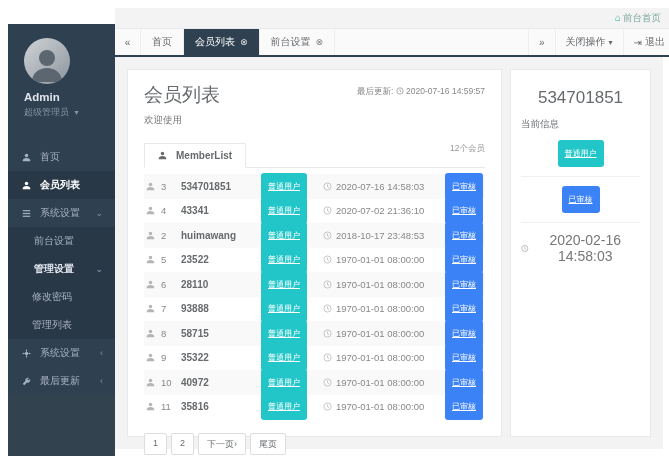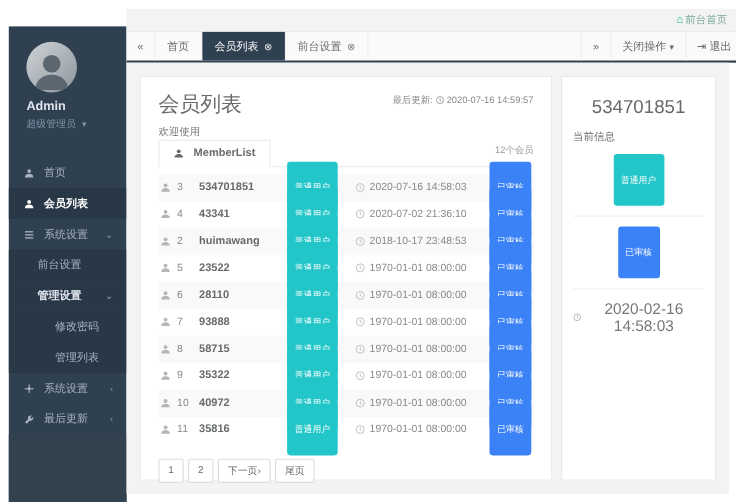--- a/index.html
+++ b/index.html
@@ -13,21 +13,21 @@
   .profile { padding:14px 0 10px 16px; }
   .avatar { width:46px; height:46px; border-radius:50%; background:linear-gradient(135deg,#cfd3d6,#8d969e);
     position:relative; overflow:hidden; }
   .avatar svg { position:absolute; left:8px; top:8px; width:30px; height:36px; fill:#5b6670; }
   .uname { margin-top:7px; font-size:11.5px; font-weight:bold; color:#dfe4ed; }
   .urole { margin-top:3px; font-size:9px; color:#8095a8; }
   .nav { margin-top:14px; }
   .nav-item { position:relative; padding:7px 12px 7px 14px; font-size:10px; cursor:pointer;
     display:flex; align-items:center; }
   .nav-item.lvl2 { padding-left:26px; background:#293846; }
-  .nav-item.lvl3 { padding-left:42px; background:#293846;align-items:flex-end; }
+  .nav-item.lvl3 { padding-left:24px; background:#293846;align-items:flex-end; }
   .nav-item.active { color:#fff; font-weight:bold; background:#293846; }
   .nav-item.hl { color:#dfe4ed; font-weight:bold; }
   .nicon { width:13px; margin-right:5px; display:inline-flex; }
   .nicon svg { width:9px; height:9px; fill:currentColor; }
   .chev { margin-left:auto; font-size:9px; color:#8095a8; }
   .sidebar-fill { flex:1; background:#33424f; }
 
   
   .topstrip { position:absolute; left:107px; top:0; right:-8px; height:20px; background:#f3f3f4; }
   .fh-link { position:absolute; right:14px; top:4px; font-size:9.5px; color:#7aa79a; cursor:pointer; }
@@ -50,37 +50,37 @@
     padding:12px; display:flex; gap:8px; }
   .card { background:#fff; border:1px solid #e7eaec; }
   .main-card { flex:1; padding:12px 16px; }
   .side-card { width:168px; padding:10px 10px; }
 
   .mc-head { display:flex; align-items:flex-start; }
   .mc-title { font-size:19px; font-weight:300; color:#676a6c; }
   .mc-update { margin-left:auto; font-size:8.5px; color:#888; padding-top:4px; white-space:nowrap; }
   .mc-sub { margin-top:6px; font-size:9.5px; color:#777; }
 
-  .mc-tabs { margin-top:0; border-bottom:1px solid #e7eaec; display:flex; align-items:center;gap:19px; }
+  .mc-tabs { margin-top:16px; border-bottom:1px solid #e7eaec; display:flex; align-items:flex-start;gap:19px; }
   .mtab { background:#fff; border:1px solid #e7eaec; border-bottom:1px solid #fff; margin-bottom:-1px;
     padding:6px 13px; font-size:10px; font-weight:bold; color:#676a6c; display:flex; align-items:center;
     cursor:pointer; }
   .mtab .nicon svg { fill:#676a6c; }
   .mc-count { margin-left:auto; font-size:8.5px; color:#999; padding-bottom:4px; }
 
   .mtable { margin-top:6px; }
   .m-row { display:flex; align-items:center; height:24.5px; font-size:9.5px; color:#888; padding:0 2px; }
   .m-row.striped { background:#f9f9f9; }
   .col-ic { width:15px; color:#b5b5b5; display:flex; }
   .col-ic svg { width:9px; height:9px; fill:#b5b5b5; }
   .col-no { width:20px; }
   .col-name { width:80px; font-weight:bold; color:#676a6c; font-size:10px; }
   .col-role { width:62px; }
-  .badge { display:inline-block; color:#fff; font-size:8px; padding:18px 7px; border-radius:3px;
-    cursor:pointer; white-space:nowrap; }
+  .badge { display:inline-block; color:#fff; font-size:8px; padding:8px 7px; border-radius:3px;
+    cursor:pointer; white-space:nowrap;text-decoration:underline; }
   .badge.teal { background:#23c6c8; }
   .badge.green { background:#3b82f6; }
   .col-time { display:flex; align-items:center; gap:4px; width:122px; color:#888; }
   .col-time svg { width:9px; height:9px; stroke:#b5b5b5; fill:none; }
   .col-status { margin-left:auto; }
 
   .pager { margin-top:14px; display:flex; gap:4px; }
   .pg { border:1px solid #ddd; background:#fff; font-size:9px; color:#676a6c; padding:3.5px 8px;
     border-radius:2px; cursor:pointer; white-space:nowrap; }
 

